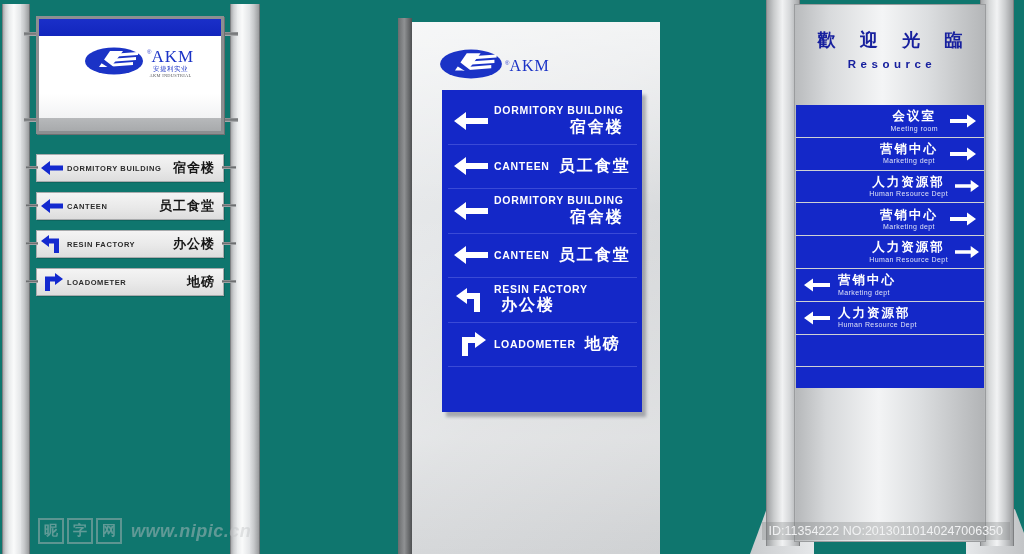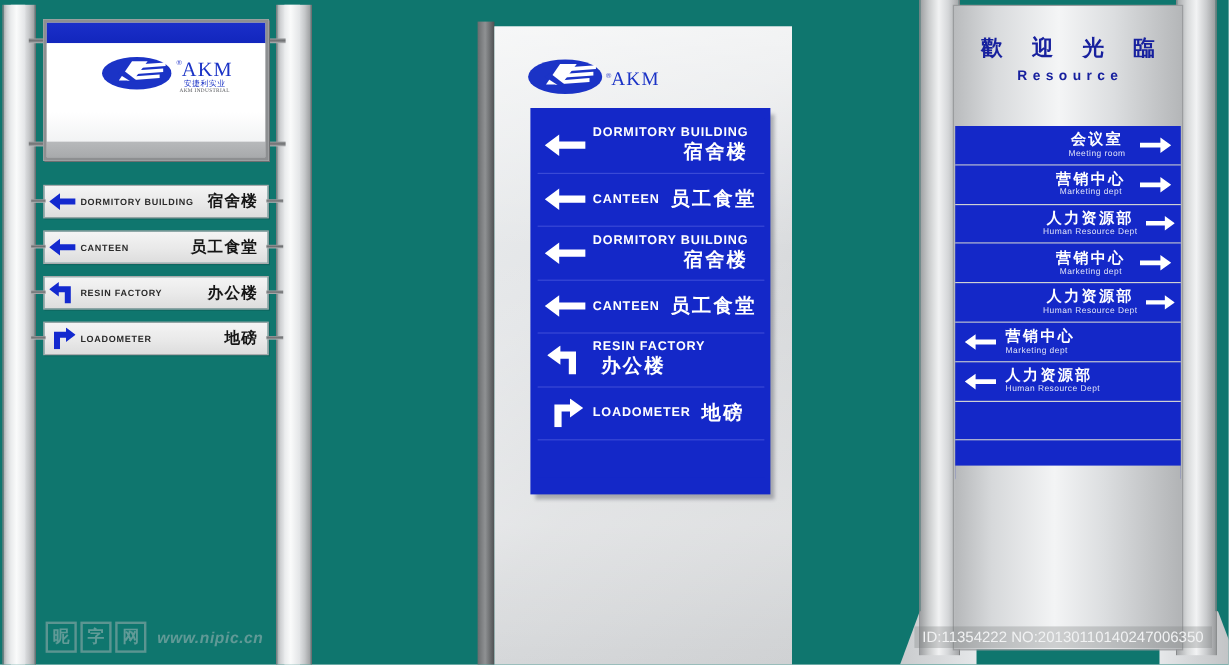--- a/index.html
+++ b/index.html
@@ -109,21 +109,21 @@
       font-family:"Liberation Sans",sans-serif;white-space:nowrap;}
   .rrow .ar{width:42px;flex:none;display:flex;align-items:center;justify-content:center;}
   #r-foot{position:absolute;left:1px;top:383px;right:1px;bottom:1px;
       background:linear-gradient(to right,#b6b8ba,#d6d8da 16%,#f3f4f5 44%,#dcdee0 66%,#b2b4b6);}
 
   .wm{position:absolute;left:38px;bottom:10px;display:flex;align-items:center;
       opacity:.45;pointer-events:none;}
   .wm-blocks{display:flex;gap:3px;}
   .wm-blocks span{display:inline-block;width:22px;height:22px;border:2px solid #b9bbbd;
       color:#c6c8ca;font-size:14px;font-weight:bold;text-align:center;line-height:20px;}
-  .wm-url{margin-left:9px;color:#c3c5c7;font-size:13px;font-weight:bold;font-style:italic;
+  .wm-url{margin-left:9px;color:#c3c5c7;font-size:18px;font-weight:bold;font-style:italic;
       font-family:"Liberation Sans",sans-serif;letter-spacing:.5px;}
   #idline{position:absolute;right:14px;bottom:14px;color:#f1f2f3;font-size:12.5px;
       background:rgba(120,122,124,.30);padding:2px 7px;white-space:nowrap;
       font-family:"Liberation Sans",sans-serif;}
 </style>
 </head>
 <body>
 
 <div class="stage">
 

